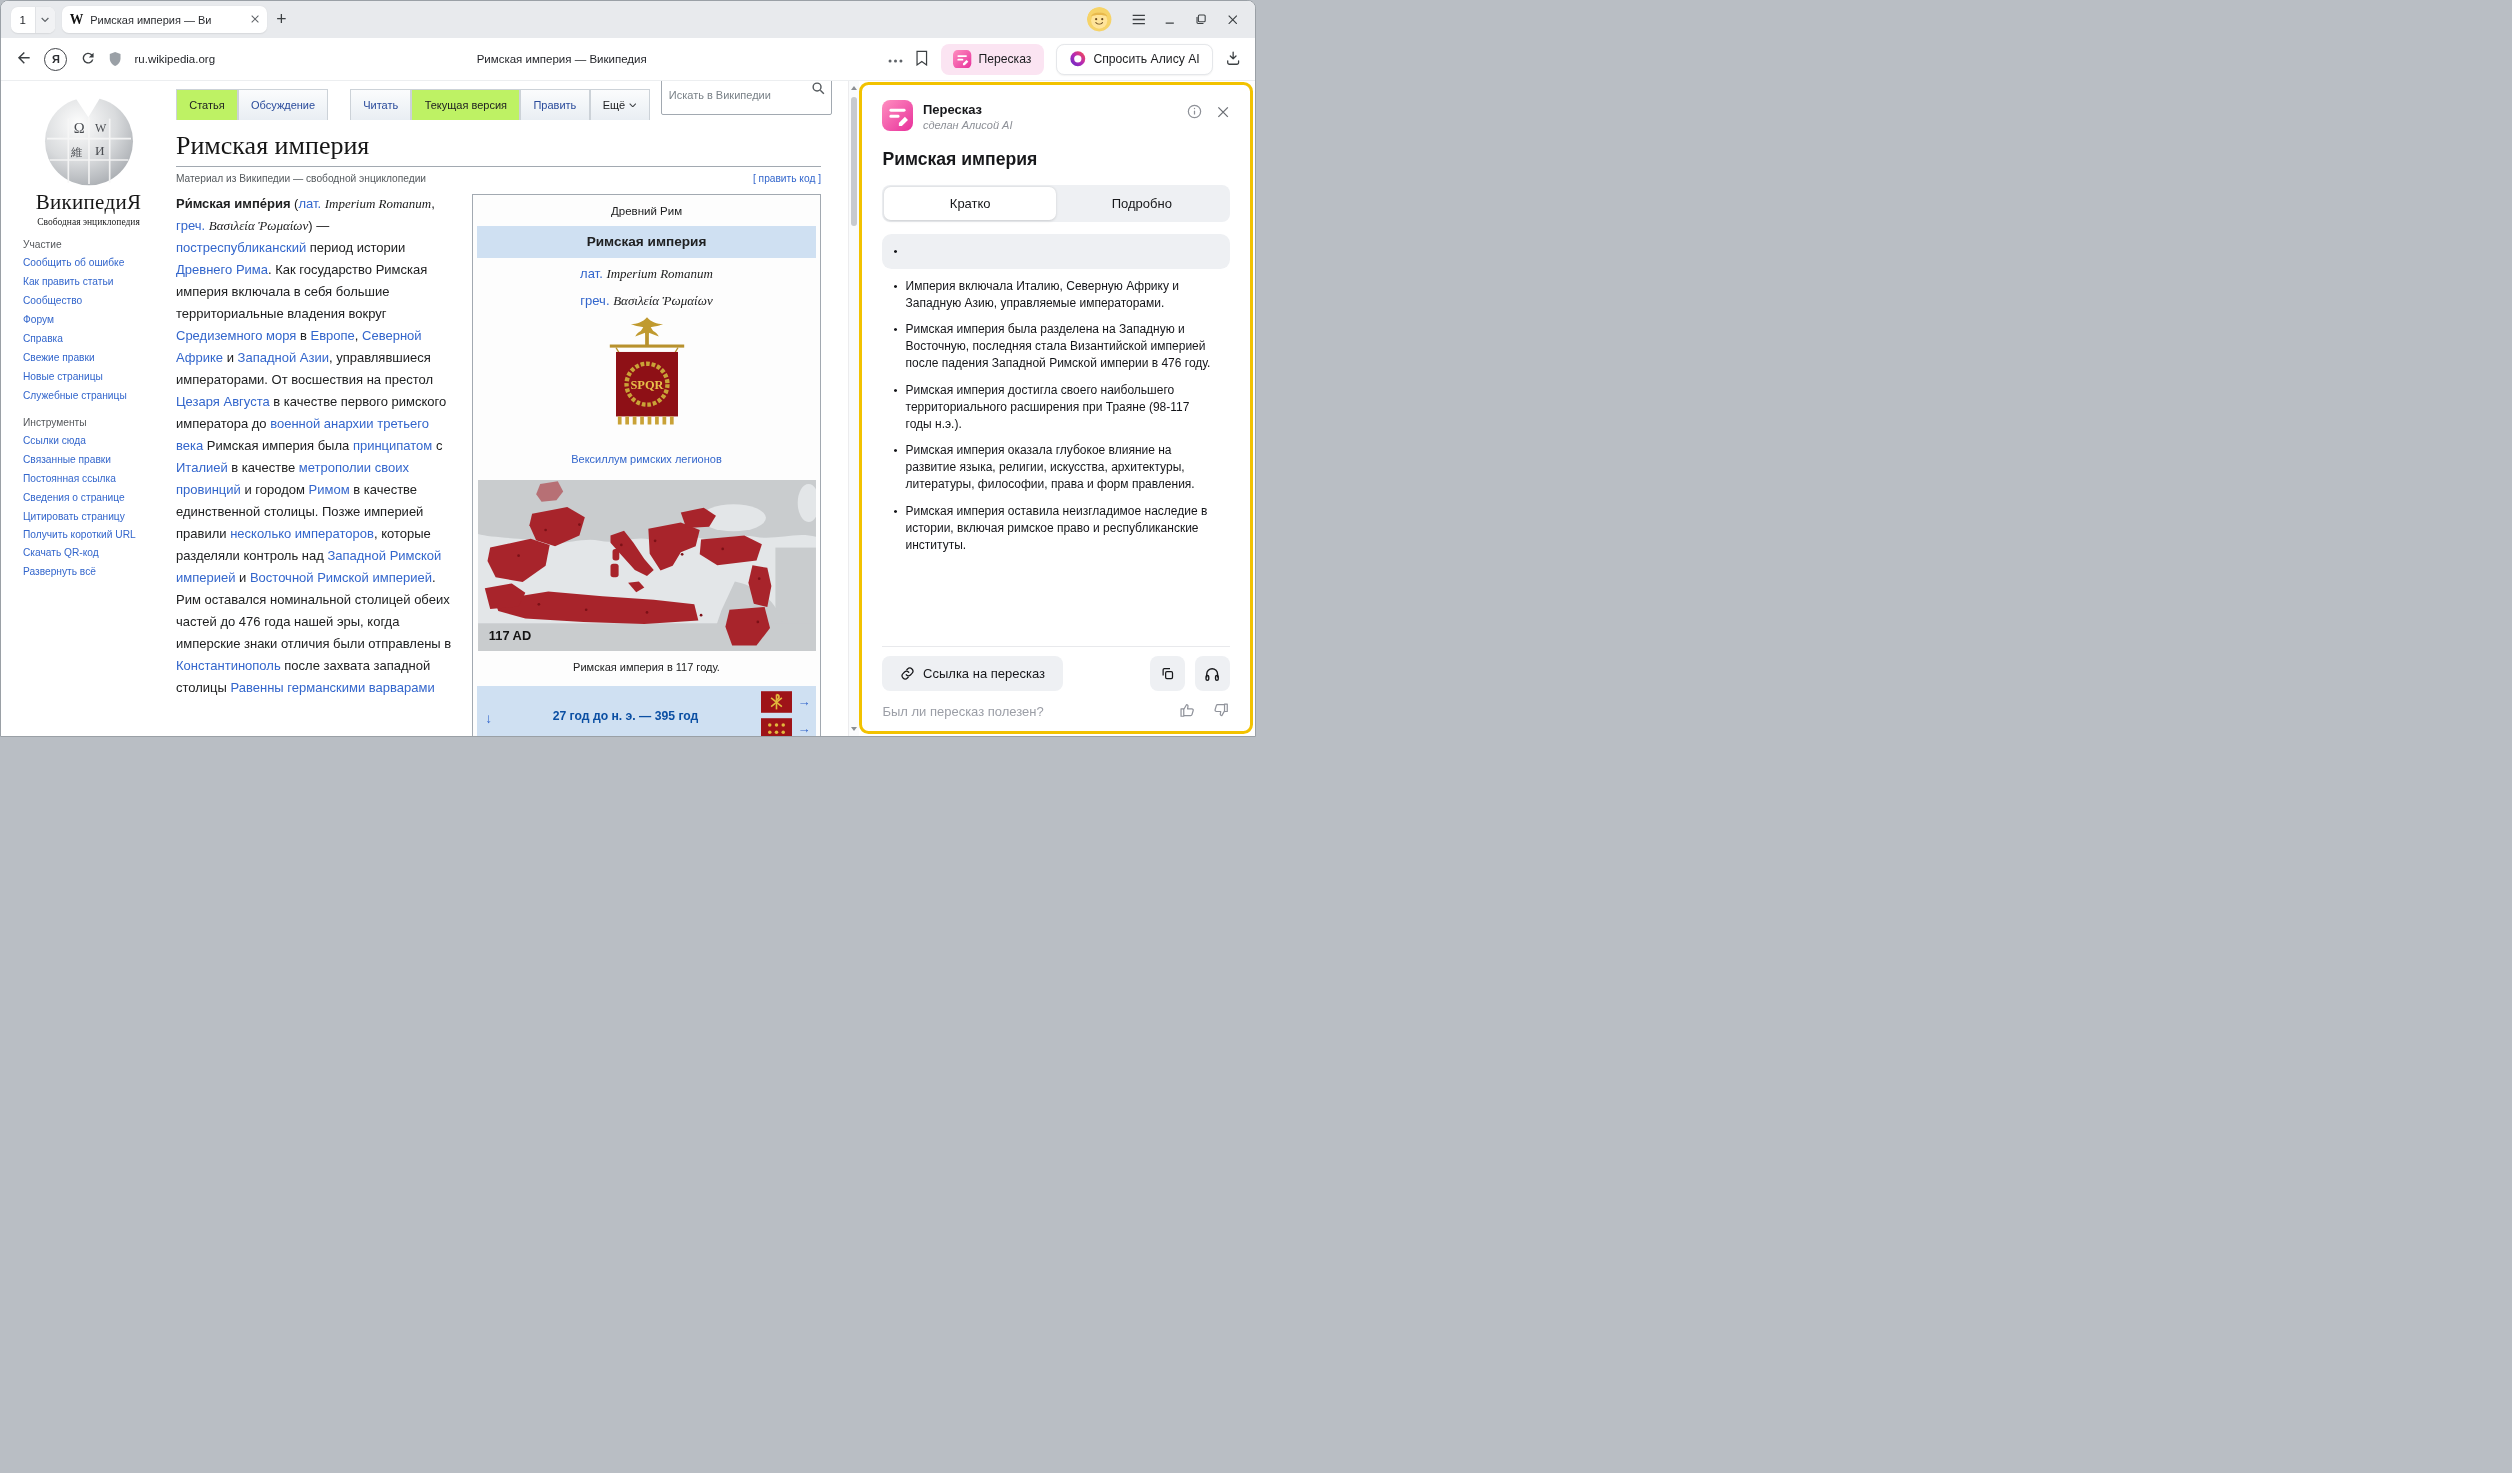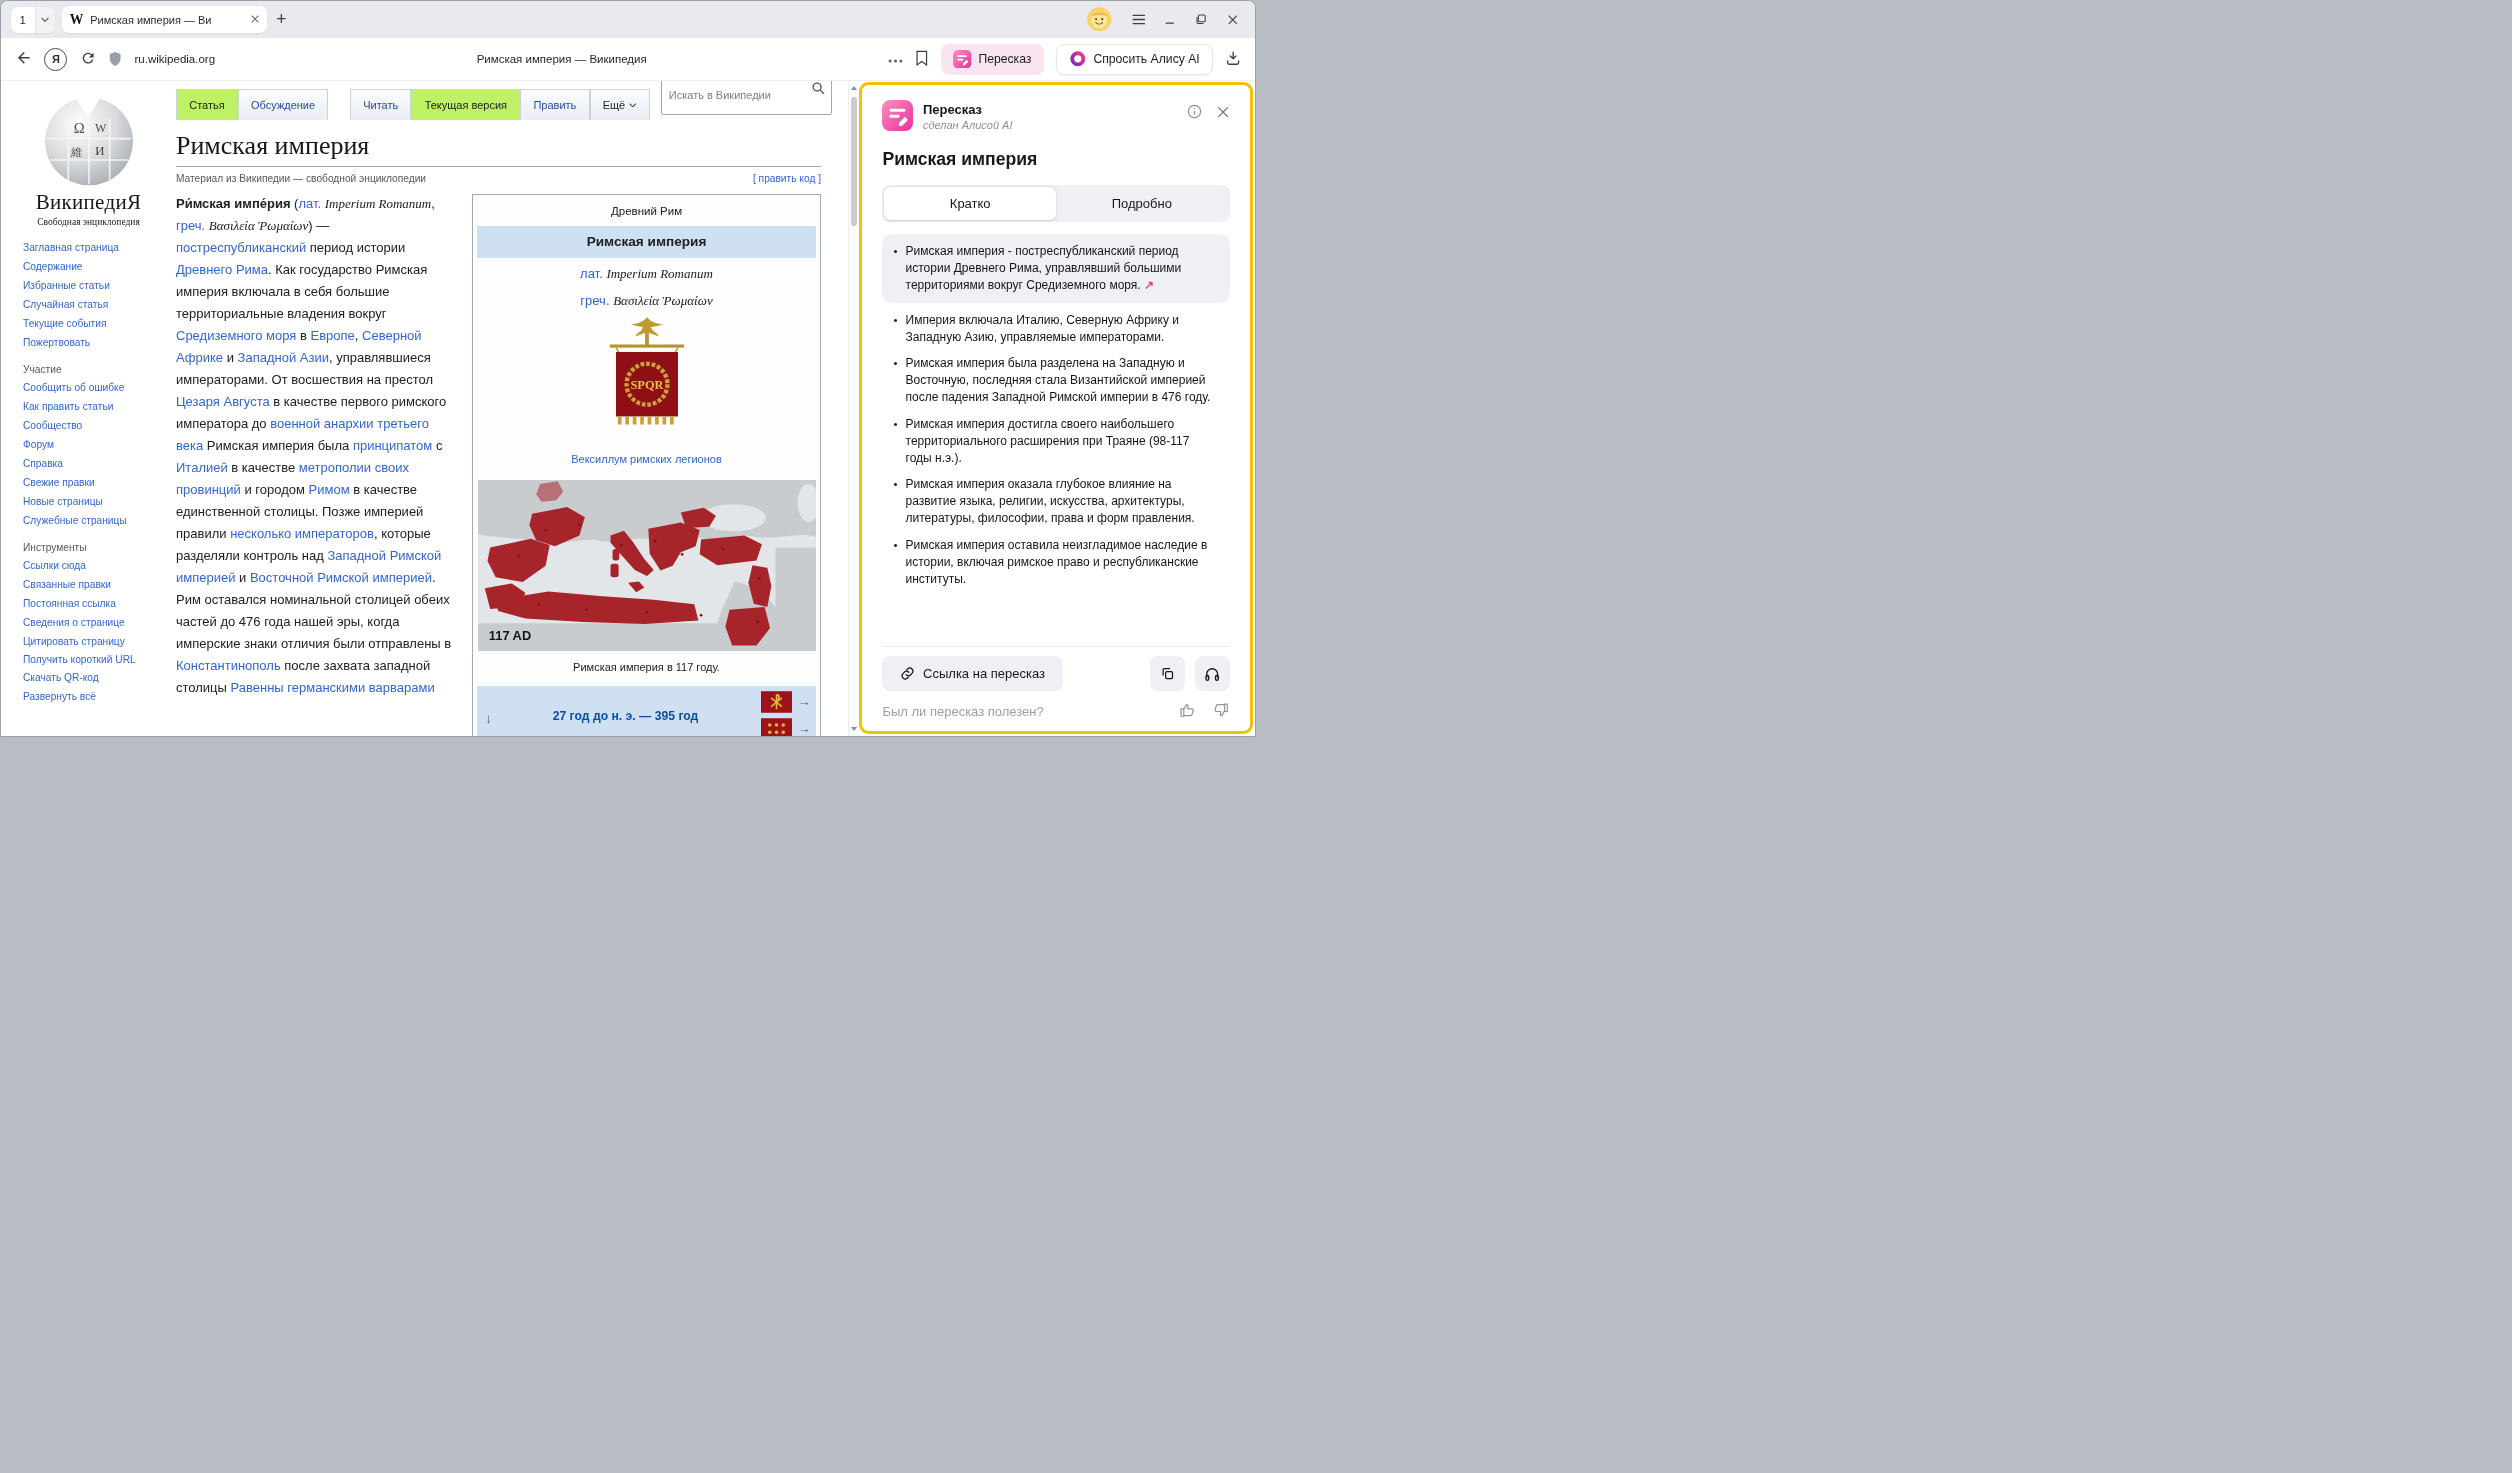--- a/index.html
+++ b/index.html
@@ -269,28 +269,20 @@
           <g fill="#4a4d52" font-family="'Liberation Serif',serif">
             <text x="52" y="68" font-size="22">Ω</text>
             <text x="84" y="100" font-size="20">И</text>
             <text x="48" y="102" font-size="17">維</text>
             <text x="84" y="66" font-size="18">W</text>
           </g>
         </svg>
         <div class="wk-wordmark">ВикипедиЯ</div>
         <div class="wk-tagline">Свободная энциклопедия</div>
 
-        <ul class="wk-nav">
-          <li>Заглавная страница</li>
-          <li>Содержание</li>
-          <li>Избранные статьи</li>
-          <li>Случайная статья</li>
-          <li>Текущие события</li>
-          <li>Пожертвовать</li>
-        </ul>
 
         <div class="wk-heading">Участие</div>
         <ul class="wk-nav" style="margin-top:2.7px;">
           <li>Сообщить об ошибке</li>
           <li>Как править статьи</li>
           <li>Сообщество</li>
           <li>Форум</li>
           <li>Справка</li>
           <li>Свежие правки</li>
           <li>Новые страницы</li>
@@ -504,21 +496,20 @@
       <h2>Римская империя</h2>
 
       <div class="p-tabs">
         <div class="p-tab active">Кратко</div>
         <div class="p-tab">Подробно</div>
       </div>
 
       <ul class="p-list">
         <li class="hl">
           <span class="dot">•</span>
-          <span><span>Римская империя - постреспубликанский период истории Древнего Рима, управлявший большими территориями вокруг Средиземного моря.</span> <span class="p-arrow">↗</span></span>
         </li>
         <li>
             <span class="dot">•</span>
             <span>Империя включала Италию, Северную Африку и Западную Азию, управляемые императорами.</span>
           </li>
         <li>
             <span class="dot">•</span>
             <span>Римская империя была разделена на Западную и Восточную, последняя стала Византийской империей после падения Западной Римской империи в 476 году.</span>
           </li>
         <li>

